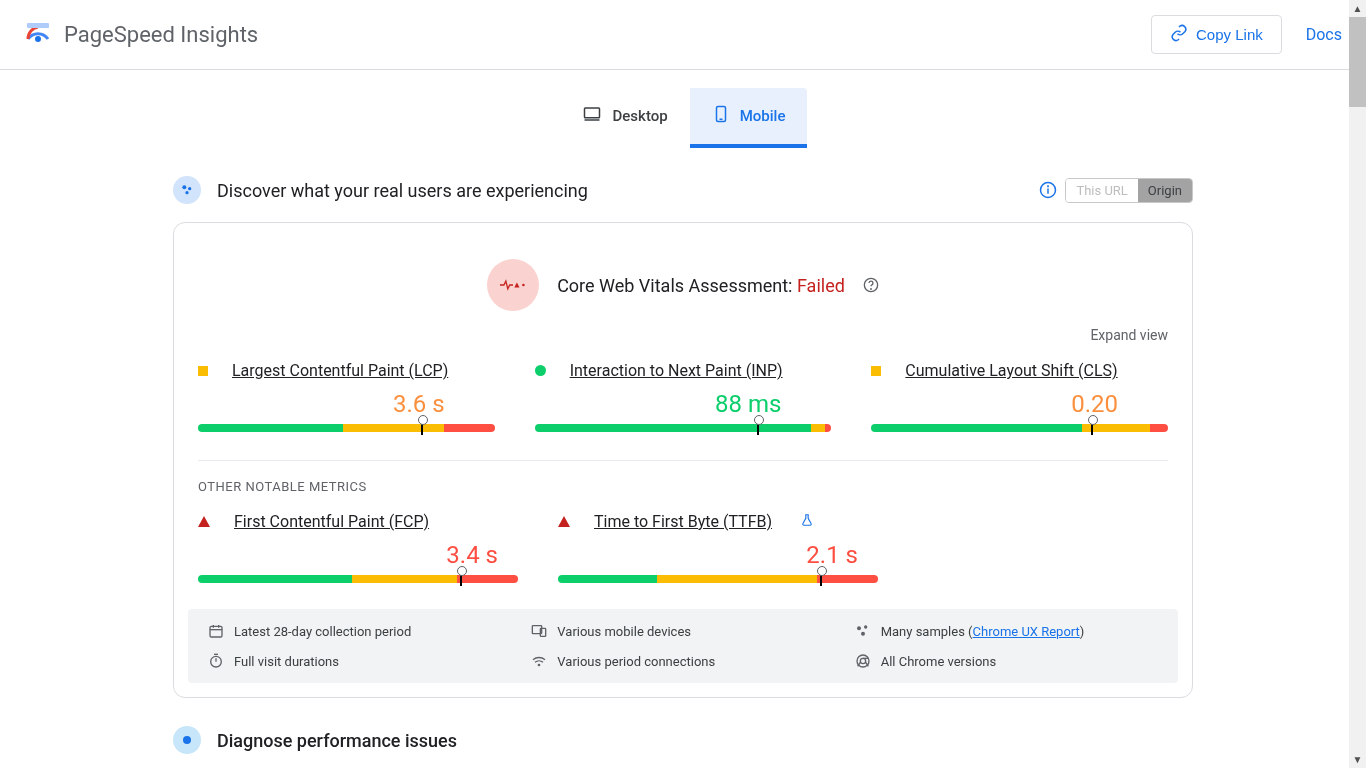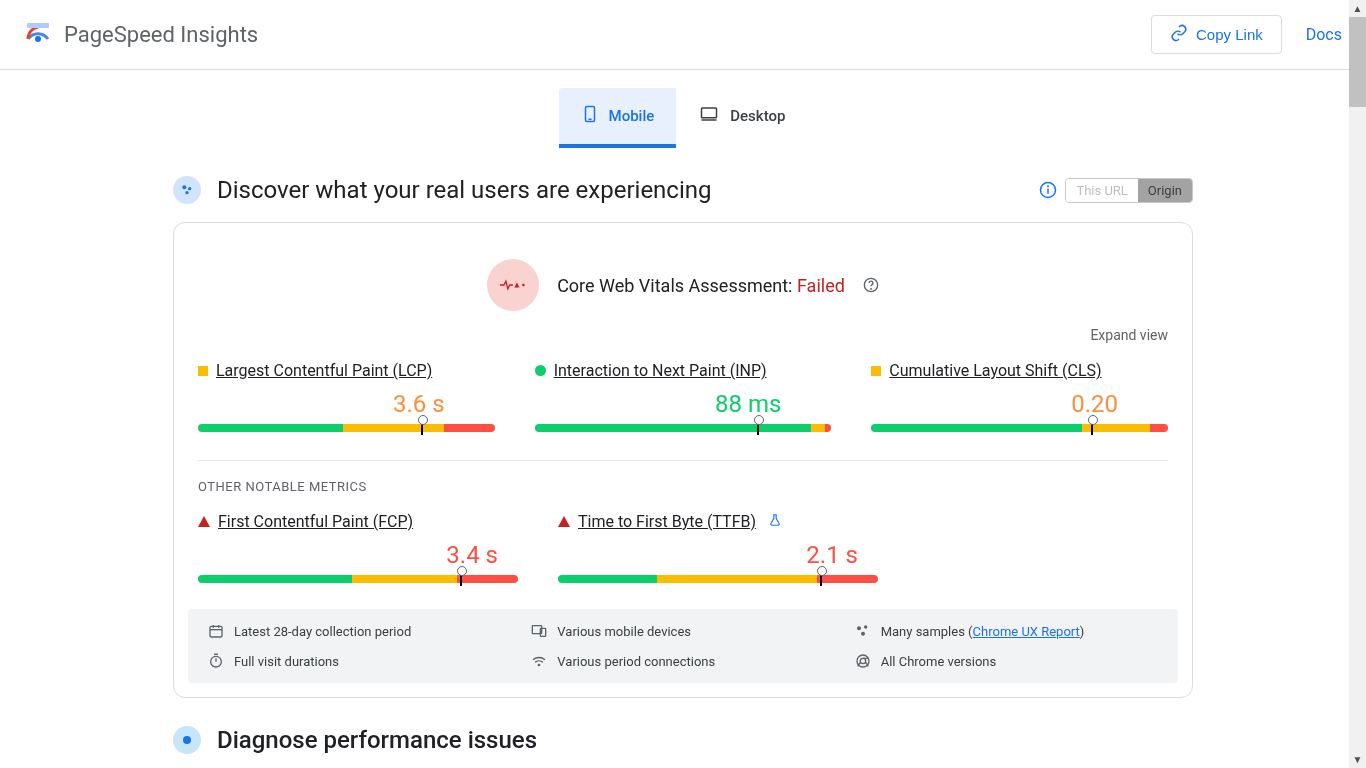--- a/index.html
+++ b/index.html
@@ -21,21 +21,21 @@
 .tab.active { color: #1a73e8; border-bottom-color: #1a73e8; font-weight: 500; }
 .tab.inactive { color: #3c4043; background: #fff; font-weight: 500; }
 
 
 .container { max-width: 1060px; margin: 0 auto; padding: 0 20px; }
 
 
 .section-header { display: flex; align-items: center; justify-content: space-between; margin-top: 28px; }
 .section-header-left { display: flex; align-items: center; gap: 16px; }
 .section-icon-circle { width: 28px; height: 28px; border-radius: 50%; background: #d2e3fc; display: flex; align-items: center; justify-content: center; color:#1a73e8; font-size:14px; }
-.section-title { font-size: 24px; color: #202124; }
+.section-title { font-size: 18px; color: #202124; }
 .section-header-right { display: flex; align-items: center; gap: 8px; }
 .info-icon { color: #1a73e8; width: 18px; height: 18px; cursor: pointer; }
 .seg-toggle { display: flex; border: 1px solid #c8c8c8; border-radius: 4px; overflow: hidden; }
 .seg-btn { padding: 4px 10px; font-size: 13px; cursor: pointer; background:#fff; }
 .seg-btn.disabled { color: #bdbdbd; }
 .seg-btn.active { background: #a3a3a3; color: #3c4043; }
 
 
 .card { border: 1px solid #dadce0; border-radius: 12px; margin-top: 18px; padding: 0 0 0 0; }
 
@@ -45,21 +45,21 @@
 .cwv-icon-inner { color: #c5221f; font-size: 14px; display:flex; align-items:center; gap:4px;}
 .cwv-text { font-size: 18px; color: #202124; }
 .cwv-status { color: #c5221f; }
 .help-icon { color: #5f6368; width: 16px; height: 16px; cursor: pointer; }
 
 .expand-view { text-align: right; padding: 6px 24px 18px 0; color: #5f6368; font-size: 14px; cursor: pointer; }
 
 
 .metrics { display: flex; padding: 0 24px; gap: 40px; }
 .metric { flex: 1; }
-.metric-head { display: flex; align-items: center; gap: 8px; }
+.metric-head { display: flex; align-items: center; gap: 24px; }
 .status-sq { width: 10px; height: 10px; display: inline-block; }
 .status-sq.orange { background: #fbbc04; }
 .status-circle { width: 11px; height: 11px; border-radius: 50%; background: #0cce6b; display: inline-block; }
 .status-tri { width: 0; height: 0; border-left: 6px solid transparent; border-right: 6px solid transparent; border-bottom: 11px solid #c5221f; display: inline-block; }
 .metric-name { text-decoration: underline; color: #202124; font-size: 16px; cursor: pointer; }
 .metric-value { text-align: right; font-size: 24px; margin: 10px 0 6px 0; padding-right: 50px; }
 .metric-value.orange { color: #fa903e; }
 .metric-value.green { color: #0cce6b; }
 .metric-value.red { color: #ff4e42; }
 
@@ -119,33 +119,33 @@
             <path d="M14 11a5 5 0 0 0-7 0l-3 3a5 5 0 0 0 7 7l1-1"></path>
           </svg></span>
       <span>Copy Link</span>
     </button>
     <a class="docs-link">Docs</a>
   </div>
 </div>
 
 <div class="tabs">
   <div class="tab-group">
+    <div class="tab inactive">
+      <span><svg width="22" height="18" viewBox="0 0 24 24" fill="none" stroke="#3c4043" stroke-width="2">
+            <rect x="2" y="4" width="20" height="13" rx="1"></rect>
+            <line x1="2" y1="20" x2="22" y2="20"></line>
+          </svg></span>
+      <span>Desktop</span>
+    </div>
     <div class="tab active">
       <span><svg width="18" height="24" viewBox="0 0 24 24" fill="none" stroke="#1a73e8" stroke-width="2">
             <rect x="6" y="2" width="12" height="20" rx="2"></rect>
             <line x1="10" y1="19" x2="14" y2="19"></line>
           </svg></span>
       <span>Mobile</span>
-    </div>
-    <div class="tab inactive">
-      <span><svg width="22" height="18" viewBox="0 0 24 24" fill="none" stroke="#3c4043" stroke-width="2">
-            <rect x="2" y="4" width="20" height="13" rx="1"></rect>
-            <line x1="2" y1="20" x2="22" y2="20"></line>
-          </svg></span>
-      <span>Desktop</span>
     </div>
   </div>
 </div>
 
 <div class="container">
 
   <div class="section-header">
     <div class="section-header-left">
       <span class="section-icon-circle">
         <svg width="16" height="16" viewBox="0 0 24 24" fill="#1a73e8">

